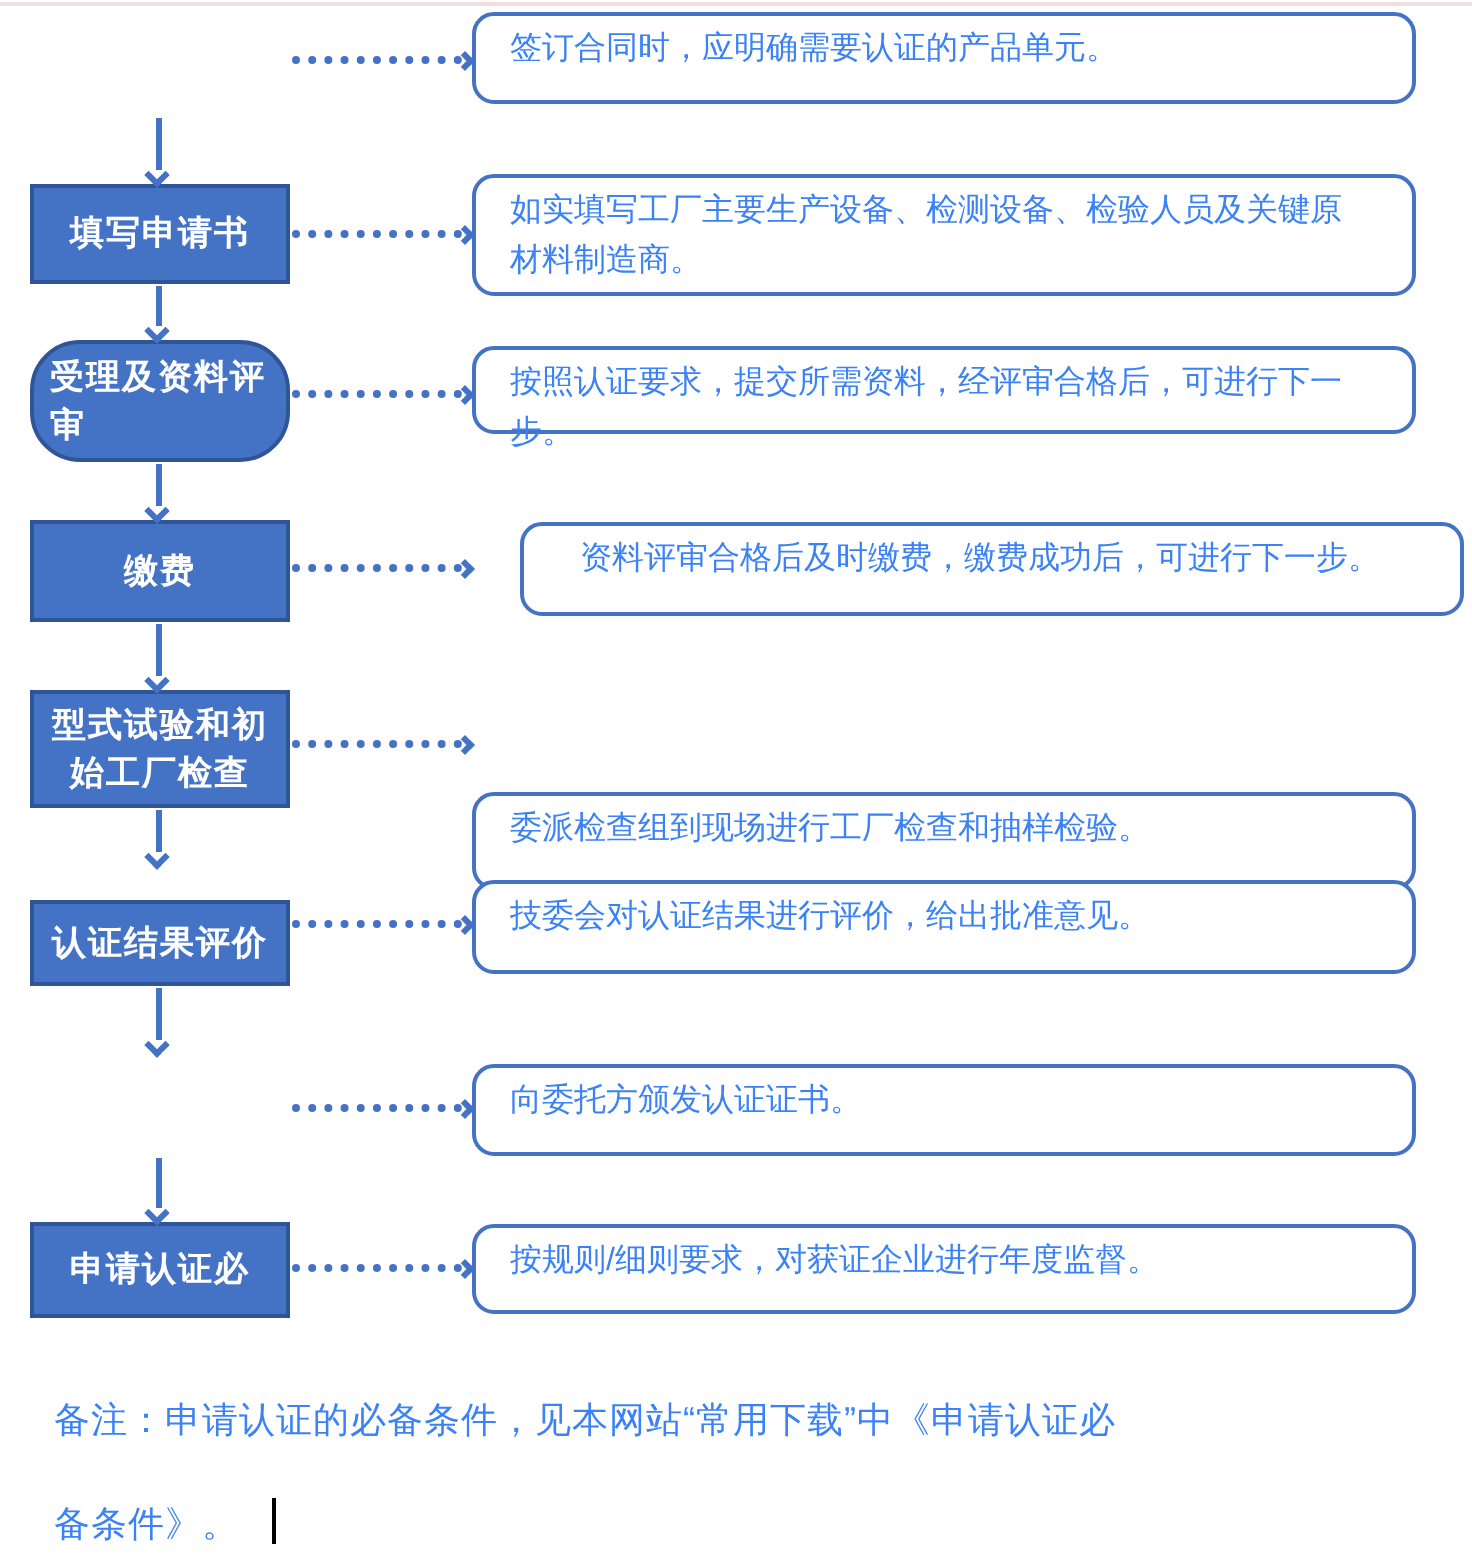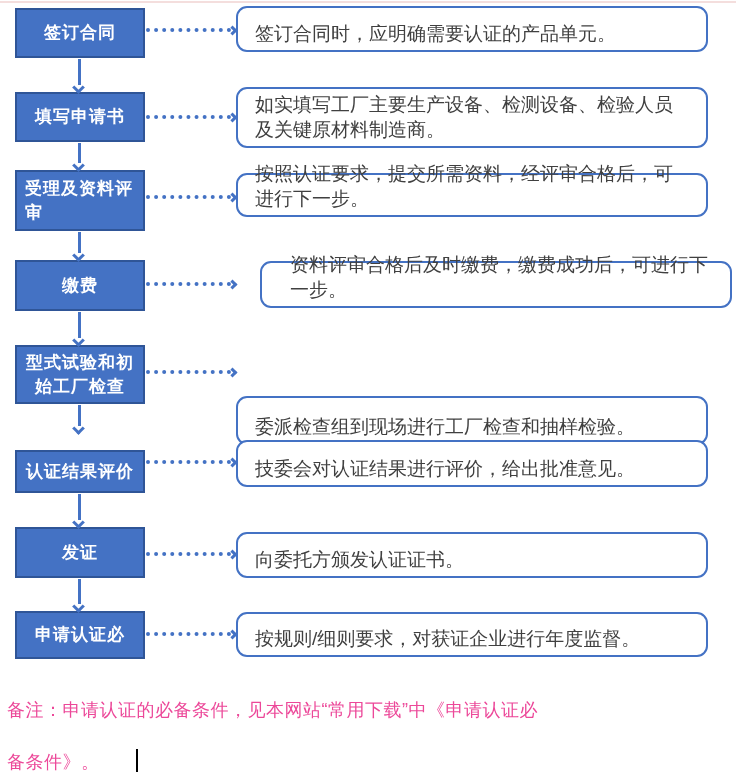--- a/index.html
+++ b/index.html
@@ -24,32 +24,32 @@
     border: 2px solid #2f5597;
     color: #ffffff;
     font-weight: bold;
     font-size: 17px;
     line-height: 24px;
     letter-spacing: 1px;
     display: flex; align-items: center; justify-content: center;
     text-align: center;
     padding: 2px 8px;
   }
-  .sbox.ta-left { justify-content: flex-start; text-align: left; }
+  .sbox.ta-left { justify-content: flex-start; text-align: left; border-radius: 25px; }
   
   .dbox {
     position: absolute; left: 236px; width: 472px;
     box-sizing: border-box;
     background: #ffffff;
     border: 2px solid #4472c4;
     border-radius: 11px;
-    display: flex; align-items: flex-end;
+    display: flex; align-items: flex-start;
     padding: 4px 20px 4px 17px;
-    color: #404040;
-    font-size: 19px;
+    color: #3b82f6;
+    font-size: 16px;
     line-height: 25px;
   }
   
   .conn {
     position: absolute; left: 146px; width: 90px; height: 12px;
     display: flex; align-items: center;
   }
   .dotline {
     flex: 1 1 auto; height: 0;
     border-top: 4px dotted #4472c4;
@@ -73,47 +73,45 @@
     position: absolute;
     left: -4.5px; bottom: -7px;
     width: 9px; height: 9px;
     box-sizing: border-box;
     border-right: 3px solid #4472c4;
     border-bottom: 3px solid #4472c4;
     transform: rotate(45deg);
   }
   
   .note-line {
-    position: absolute; left: 7px;
-    color: #ec4899;
+    position: absolute; left: 27px;
+    color: #3b82f6;
     font-size: 18px;
     letter-spacing: 0.5px;
     white-space: nowrap;
     text-align: center;
   }
   .caret {
     position: absolute;
     width: 2px; height: 23px;
     background: #000000;
   }
 </style>
 </head>
 <body>
 
 <div id="canvas">
 
   <div class="top-rule"></div>
 
-  <div class="sbox" style="top:8px;   height:50px;">签订合同</div>
   <div class="sbox" style="top:92px;  height:50px;">填写申请书</div>
   <div class="sbox ta-left" style="top:170px; height:61px;">受理及资料评审</div>
   <div class="sbox" style="top:260px; height:51px;">缴费</div>
   <div class="sbox" style="top:345px; height:59px;">型式试验和初始工厂检查</div>
   <div class="sbox" style="top:450px; height:43px;">认证结果评价</div>
-  <div class="sbox" style="top:527px; height:51px;">发证</div>
   <div class="sbox" style="top:611px; height:48px;">申请认证必</div>
 
   <div class="varrow" style="top:59px;  height:26px;"></div>
   <div class="varrow" style="top:143px; height:20px;"></div>
   <div class="varrow" style="top:232px; height:21px;"></div>
   <div class="varrow" style="top:312px; height:26px;"></div>
   <div class="varrow" style="top:405px; height:21px;"></div>
   <div class="varrow" style="top:494px; height:26px;"></div>
   <div class="varrow" style="top:579px; height:25px;"></div>
 

